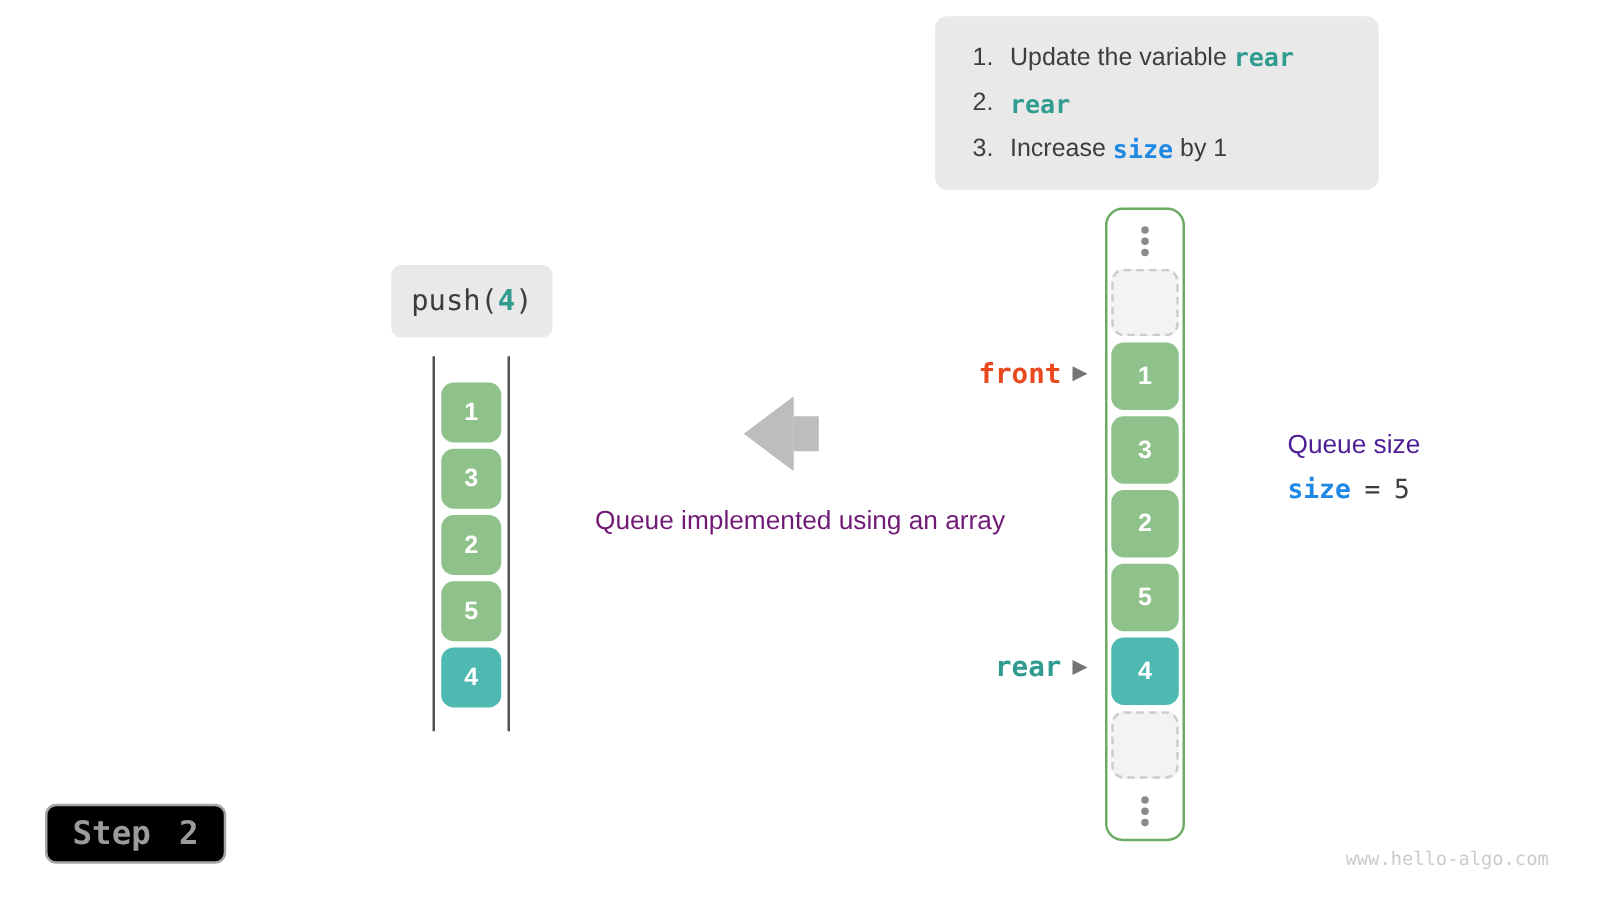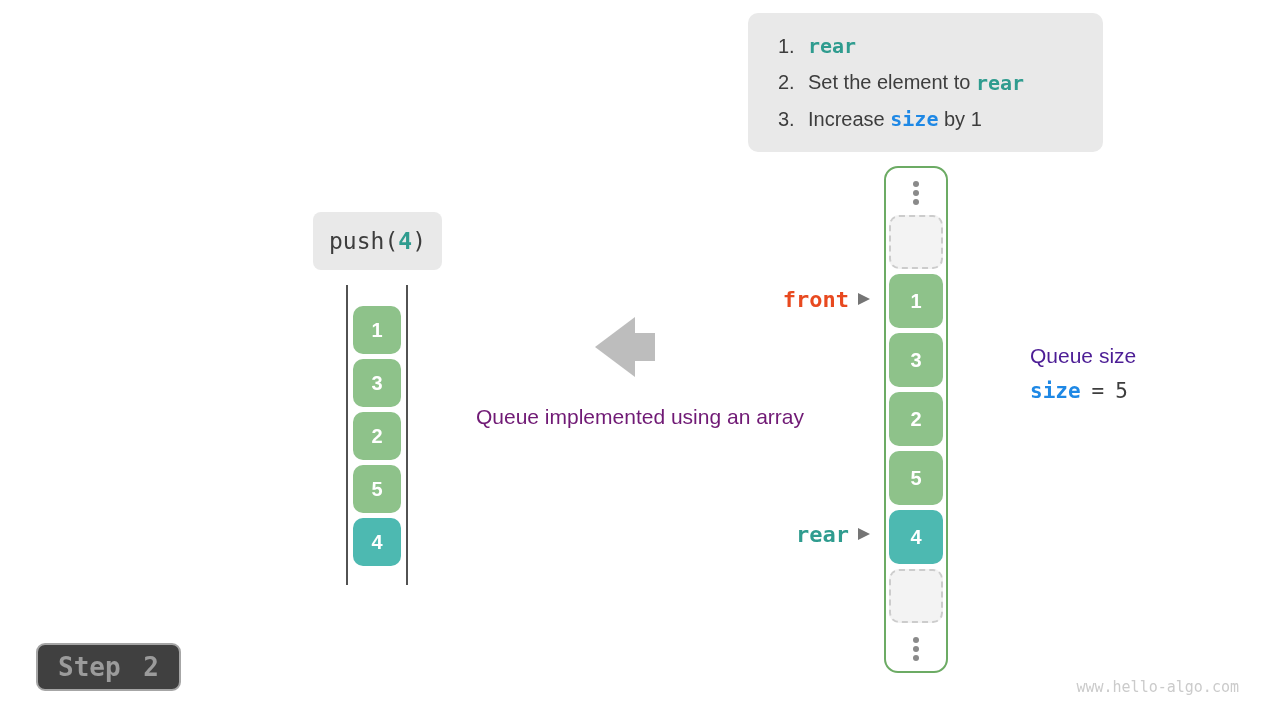--- a/index.html
+++ b/index.html
@@ -123,42 +123,42 @@
     font-size: 21px; color: #3d3d3d;
   }
   .qs-expr .var { color: #1e88e5; font-weight: bold; }
   .qs-expr .op { margin: 0 11px; }
 
   
   .step-badge {
     position: absolute; left: 36px; top: 643px;
     width: 145px; height: 48px;
     border: 2px solid #a6a6a6; border-radius: 9px;
-    background: #404040; box-sizing: border-box;
+    background: #000000; box-sizing: border-box;
     display: flex; align-items: center; justify-content: center;
     font-family: "DejaVu Sans Mono", monospace; font-weight: bold;
     font-size: 26px; color: #9b9b9b; word-spacing: 7px;
   }
 
   
   .watermark {
     position: absolute; right: 41px; top: 678px;
     font-family: "DejaVu Sans Mono", monospace;
     font-size: 15px; color: #cbcbcb;
   }
 </style>
 </head>
 <body>
 
 <div class="instruction-box">
   <div class="instr-row">
-    <span class="instr-num">1.</span><span class="code c-teal">rear</span><span></span>
+    <span class="instr-num">1.</span><span>Update the variable </span><span class="code c-teal">rear</span><span></span>
   </div>
   <div class="instr-row">
-    <span class="instr-num">2.</span><span>Set the element to </span><span class="code c-teal">rear</span><span></span>
+    <span class="instr-num">2.</span><span class="code c-teal">rear</span><span></span>
   </div>
   <div class="instr-row">
     <span class="instr-num">3.</span><span>Increase </span><span class="code c-blue">size</span><span> by 1</span>
   </div>
 </div>
 
 <div class="push-box">
   <span>push(</span><span class="arg">4</span><span>)</span>
 </div>
 

